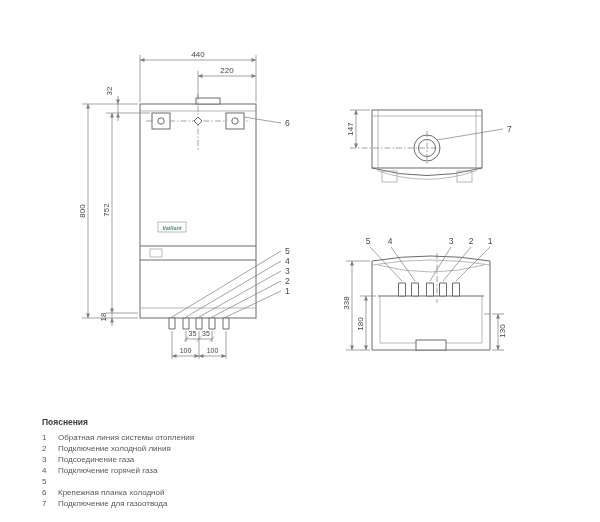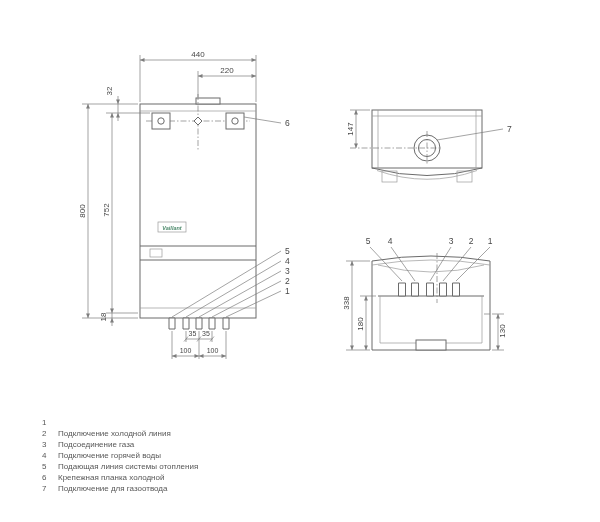--- a/index.html
+++ b/index.html
@@ -130,38 +130,39 @@
       <line class="s-dim" x1="352" y1="261" x2="352" y2="350" marker-start="url(#arr)" marker-end="url(#arr)"></line>
       <text class="dim-text" x="349" y="303" transform="rotate(-90 349 303)" text-anchor="middle">338</text>
       <line class="s-dim" x1="366" y1="296" x2="366" y2="350" marker-start="url(#arr)" marker-end="url(#arr)"></line>
       <text class="dim-text" x="363" y="324" transform="rotate(-90 363 324)" text-anchor="middle">180</text>
       <line class="s-dim" x1="498" y1="314" x2="498" y2="350" marker-start="url(#arr)" marker-end="url(#arr)"></line>
       <text class="dim-text" x="505" y="331" transform="rotate(-90 505 331)" text-anchor="middle">130</text>
     </g>
   </svg>
 
   <div class="legend">
+    <div class="legend-title">Пояснения</div>
     <div class="legend-row">
       <span class="legend-num">1</span>
+      <span class="legend-text">Обратная линия системы отопления</span>
     </div>
     <div class="legend-row">
       <span class="legend-num">2</span>
       <span class="legend-text">Подключение холодной линия</span>
     </div>
     <div class="legend-row">
       <span class="legend-num">3</span>
       <span class="legend-text">Подсоединение газа</span>
     </div>
     <div class="legend-row">
       <span class="legend-num">4</span>
-      <span class="legend-text">Подключение горячей воды</span>
+      <span class="legend-text">Подключение горячей газа</span>
     </div>
     <div class="legend-row">
       <span class="legend-num">5</span>
-      <span class="legend-text">Подающая линия системы отопления</span>
     </div>
     <div class="legend-row">
       <span class="legend-num">6</span>
       <span class="legend-text">Крепежная планка холодной</span>
     </div>
     <div class="legend-row">
       <span class="legend-num">7</span>
       <span class="legend-text">Подключение для газоотвода</span>
     </div>
   </div>

